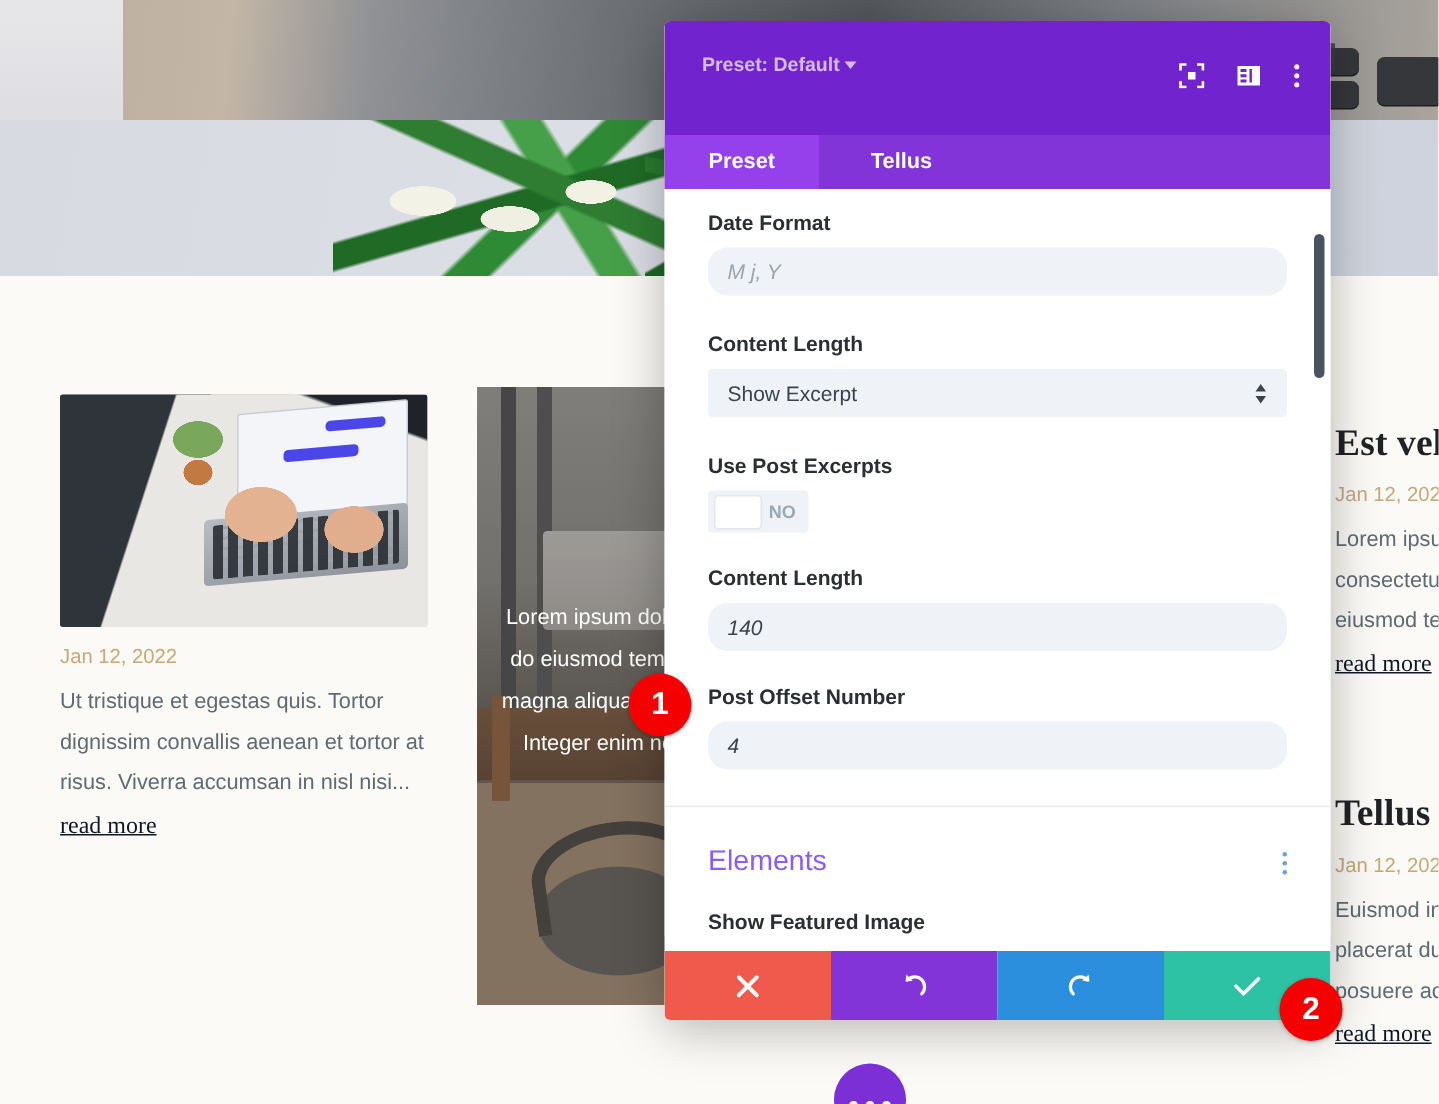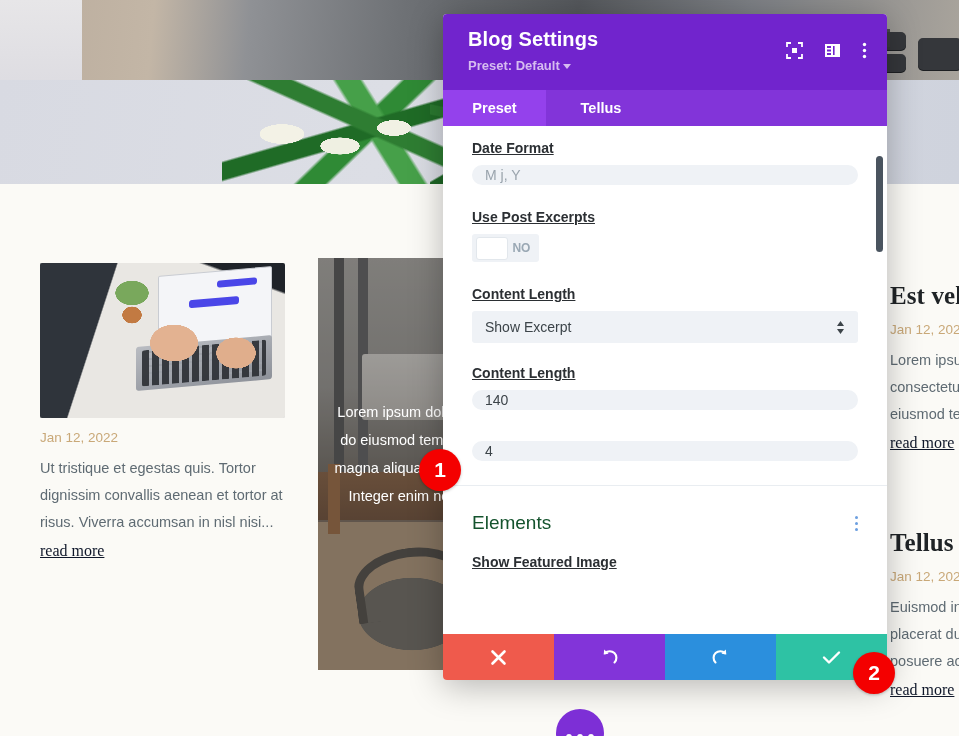--- a/index.html
+++ b/index.html
@@ -176,25 +176,26 @@
     color:#fff;font-size:14.5px;font-weight:700;display:flex;align-items:center;
     justify-content:center;height:36px;cursor:pointer;
   }
   .tab.active{background:#9441ec;}
 
   .modal-body{
     position:absolute;left:0;top:112px;width:444px;height:498px;background:#fff;
     overflow:hidden;
   }
   .field{padding:0 29px;}
-  .field-label{font-size:14px;font-weight:700;color:#2b2f33;text-decoration:underline;}
+  .field-label{font-size:14px;font-weight:700;color:#2b2f33;}
   .field-input{
-    margin-top:9px;height:20px;background:#eff2f6;border:none;border-radius:13px;
+    margin-top:9px;height:32px;background:#eff2f6;border:none;border-radius:13px;
     display:flex;align-items:center;padding:0 13px;font-size:14px;color:#3c4449;
     box-sizing:border-box;
+    font-style:italic;
   }
   .field-input.ph{color:#9aa4ad;}
   .select{
     margin-top:9px;height:32px;background:#eff2f6;border-radius:3px;
     display:flex;align-items:center;justify-content:space-between;padding:0 13px;
     font-size:14px;color:#3c4449;box-sizing:border-box;cursor:pointer;
   }
   .spin{display:flex;flex-direction:column;gap:2px;color:#3c4449;line-height:0;}
   .spin svg{display:block;}
 
@@ -202,21 +203,21 @@
     margin-top:9px;width:67px;height:28px;background:#eff2f6;border-radius:3px;
     display:flex;align-items:center;cursor:pointer;box-sizing:border-box;padding:0 4px;
   }
   .toggle .knob{width:33px;height:21px;background:#fff;border-radius:3px;border:1px solid #e2e7ec;}
   .toggle .txt{font-size:12px;font-weight:700;color:#9aa8b4;width:30px;text-align:center;}
 
   .divider{height:1px;background:#e9edf1;margin:24px 0 0 0;}
   .section-head{
     display:flex;align-items:center;justify-content:space-between;padding:26px 29px 0 29px;
   }
-  .section-title{color:#14532d;font-size:19px;}
+  .section-title{color:#8b5cf6;font-size:19px;}
   .dots-v{display:flex;flex-direction:column;gap:3px;cursor:pointer;}
   .dots-v i{width:3px;height:3px;background:#6c9fe0;border-radius:50%;display:block;}
 
   
   .modal-scroll{
     position:absolute;right:4px;top:142px;width:7px;height:96px;background:#4a545f;border-radius:4px;
   }
 
   
   .actions{
@@ -302,21 +303,20 @@
   <div class="post-date">Jan 12, 2022</div>
   <div class="post-excerpt">Euismod in pellentesque massa placerat duis ultricies lacus sed posuere ac ut.</div>
   <a class="read-more" href="#">read more</a>
 </div>
 
 <div style="position:absolute;left:877px;top:255px;width:8px;height:97px;background:#4a545f;border-radius:1px;"></div>
 
 <div id="modal">
 
   <div class="modal-head">
-    <div class="modal-title">Blog Settings</div>
     <div class="modal-preset"><span>Preset: Default</span><span class="caret"></span></div>
 
     <div class="head-icons">
       <div class="hi" title="focus">
         <svg width="17" height="17" viewBox="0 0 17 17">
           <path d="M1 5V1h4M12 1h4v4M16 12v4h-4M5 16H1v-4" stroke="#fff" stroke-width="1.8" fill="none"></path>
           <rect x="6" y="6" width="5" height="5" fill="#fff"></rect>
         </svg>
       </div>
       <div class="hi" title="layout">
@@ -344,46 +344,47 @@
   </div>
 
   <div class="modal-body">
 
     <div class="field" style="padding-top:14px;">
       <div class="field-label">Date Format</div>
       <div class="field-input ph">M j, Y</div>
     </div>
 
     <div class="field" style="padding-top:24px;">
-      <div class="field-label">Use Post Excerpts</div>
-      <div class="toggle">
-        <span class="knob"></span>
-        <span class="txt">NO</span>
-      </div>
-    </div>
-
-    <div class="field" style="padding-top:24px;">
       <div class="field-label">Content Length</div>
       <div class="select">
         <span>Show Excerpt</span>
         <span class="spin">
           <svg width="9" height="13" viewBox="0 0 9 13">
               <path d="M4.5 0 8 5H1z" fill="#3c4449"></path>
               <path d="M4.5 13 1 8h7z" fill="#3c4449"></path>
             </svg>
         </span>
       </div>
     </div>
 
+    <div class="field" style="padding-top:24px;">
+      <div class="field-label">Use Post Excerpts</div>
+      <div class="toggle">
+        <span class="knob"></span>
+        <span class="txt">NO</span>
+      </div>
+    </div>
+
     <div class="field" style="padding-top:22px;">
       <div class="field-label">Content Length</div>
       <div class="field-input">140</div>
     </div>
 
     <div class="field" style="padding-top:22px;">
+      <div class="field-label">Post Offset Number</div>
       <div class="field-input">4</div>
     </div>
 
     <div class="divider"></div>
 
     <div class="section-head">
       <div class="section-title">Elements</div>
       <div class="dots-v">
           <i></i>
           <i></i>

